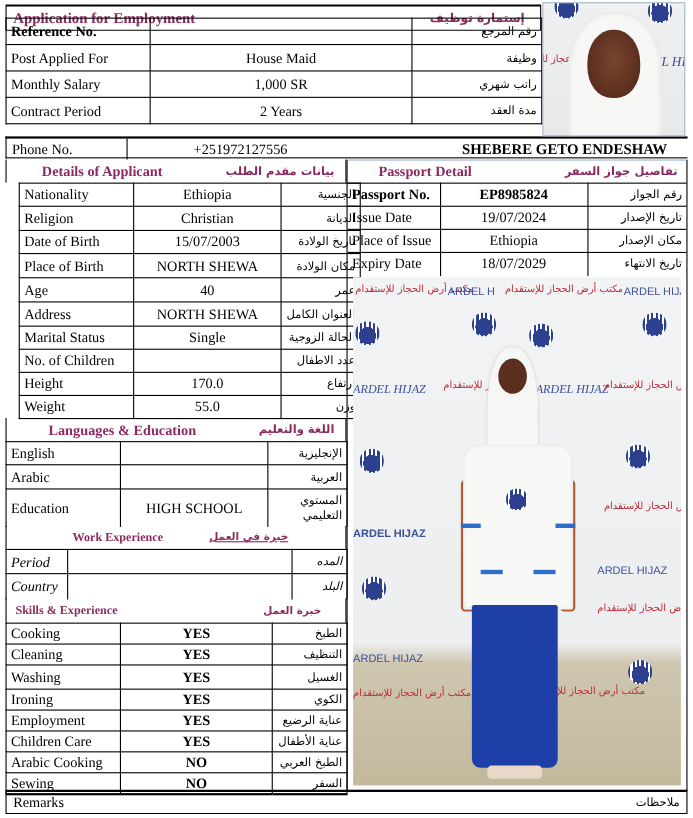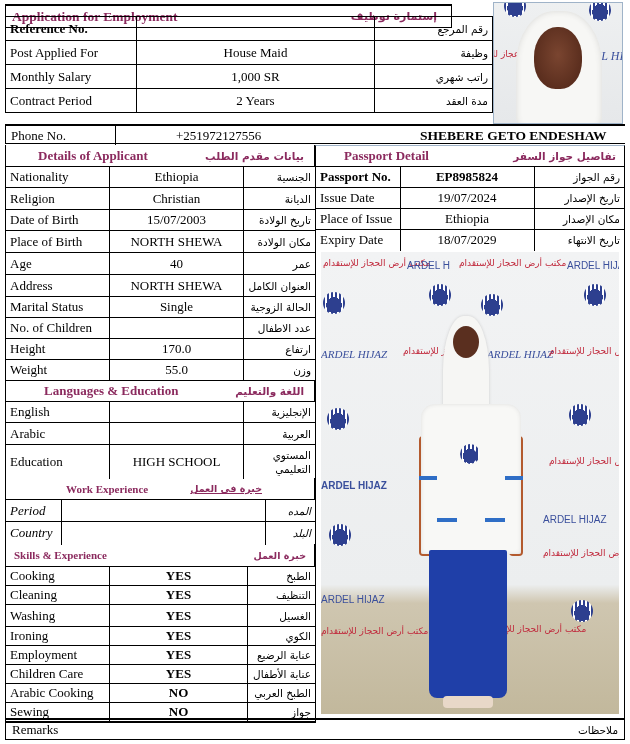--- a/index.html
+++ b/index.html
@@ -19,21 +19,21 @@
   .photo { overflow: hidden; }
   .banner-text-red { color: #c0283b; font-family: "DejaVu Sans", sans-serif; font-size: 9px; position: absolute; white-space: nowrap; }
   .banner-text-blue { color: #3a4f9c; font-family: "Liberation Sans", sans-serif; font-size: 10px; position: absolute; white-space: nowrap; }
   .logo { position: absolute; width: 22px; height: 22px; border-radius: 50%;
           background: radial-gradient(circle at 50% 60%, #2d3f8f 0 45%, transparent 46%),
                       repeating-linear-gradient(90deg, #2d3f8f 0 2px, #fff 2px 4px); }
 </style>
 </head>
 <body>
 
-<div class="abs" style="left:5px;top:4px;width:447px;height:24px;border:1px solid #000;border-top:2px solid #000;display:flex;justify-content:space-between;align-items:center;padding:0 6px;">
+<div class="abs" style="left:5px;top:4px;width:487px;height:24px;border:1px solid #000;border-top:2px solid #000;display:flex;justify-content:space-between;align-items:center;padding:0 6px;">
   <span class="maroon" style="font-size:13.5px;">Application for Employment</span>
   <span class="ar maroon" style="font-size:11px;margin-right:8px;">إستمارة توظيف</span>
 </div>
 
 <table class="abs" style="left:5px;top:16px;width:487px;border-radius:16px;">
   <colgroup>
       <col style="width:131px">
       <col style="width:238px">
       <col style="width:118px">
     </colgroup>
@@ -77,21 +77,21 @@
   <div class="abs" style="left:22px;top:8px;width:86px;height:118px;border-radius:45% 45% 10% 10%;background:#f7f7f5;box-shadow:inset 0 0 6px #d8d8d6;"></div>
 
   <div class="abs" style="left:40px;top:24px;width:48px;height:62px;border-radius:48% 48% 45% 45%;background:radial-gradient(ellipse at 50% 45%,#7a4530 0%,#5b2e1e 70%);"></div>
 </div>
 
 <div class="sect" style="left:5px;top:145px;width:310px;height:21px;border-left:1px solid #000;border-right:1px solid #000;">
   <span class="en maroon">Details of Applicant</span>
   <span class="arh maroon">بيانات مقدم الطلب</span>
 </div>
 
-<table class="abs" style="left:5px;top:166px;width:310px;border-radius:10px;">
+<table class="abs" style="left:17px;top:166px;width:310px;border-radius:10px;">
   <colgroup>
       <col style="width:104px">
       <col style="width:134px">
       <col style="width:72px">
     </colgroup>
   <tbody>
       <tr style="height:21px">
         <td>Nationality</td>
         <td class="c">Ethiopia</td>
         <td class="ar r">الجنسية</td>
@@ -192,21 +192,21 @@
         <td class="ar r">المده</td>
       </tr>
   <tr style="height:23px">
         <td style="border-bottom:none">Country</td>
         <td style="border-bottom:none"></td>
         <td class="ar r" style="border-bottom:none">البلد</td>
       </tr>
 </tbody>
   </table>
 
-<div class="sect" style="left:5px;top:544px;width:310px;height:22px;border-left:1px solid #000;border-right:1px solid #000;padding-left:8px;padding-right:8px;">
+<div class="sect" style="left:5px;top:544px;width:310px;height:22px;border-left:1px solid #000;border-right:1px solid #000;padding-left:8px;padding-right:22px;">
   <span class="en maroon" style="font-size:11px;">Skills &amp; Experience</span>
   <span class="arh maroon" style="font-size:9.5px;">خبرة العمل</span>
 </div>
 
 <table class="abs" style="left:5px;top:566px;width:310px;">
   <colgroup>
       <col style="width:104px">
       <col style="width:138px">
       <col style="width:68px">
     </colgroup>
@@ -242,21 +242,21 @@
         <td class="ar r">عناية الأطفال</td>
       </tr>
   <tr style="height:19px">
         <td>Arabic Cooking</td>
         <td class="c b">NO</td>
         <td class="ar r">الطبخ العربي</td>
       </tr>
   <tr style="height:19px">
         <td style="border-bottom:2px solid #000">Sewing</td>
         <td class="c b" style="border-bottom:2px solid #000">NO</td>
-        <td class="ar r" style="border-bottom:2px solid #000">جواز</td>
+        <td class="ar r" style="border-bottom:2px solid #000">السفر</td>
       </tr>
 </tbody>
   </table>
 
 <div class="abs" style="left:315px;top:145px;width:310px;height:574px;border:1px solid #9fb3c8;border-left:1px solid #000;border-right:1px solid #000;"></div>
 
 <div class="sect" style="left:316px;top:145px;width:308px;height:21px;padding-left:28px;padding-right:8px;">
   <span class="en maroon">Passport Detail</span>
   <span class="arh maroon">تفاصيل جواز السفر</span>
 </div>

